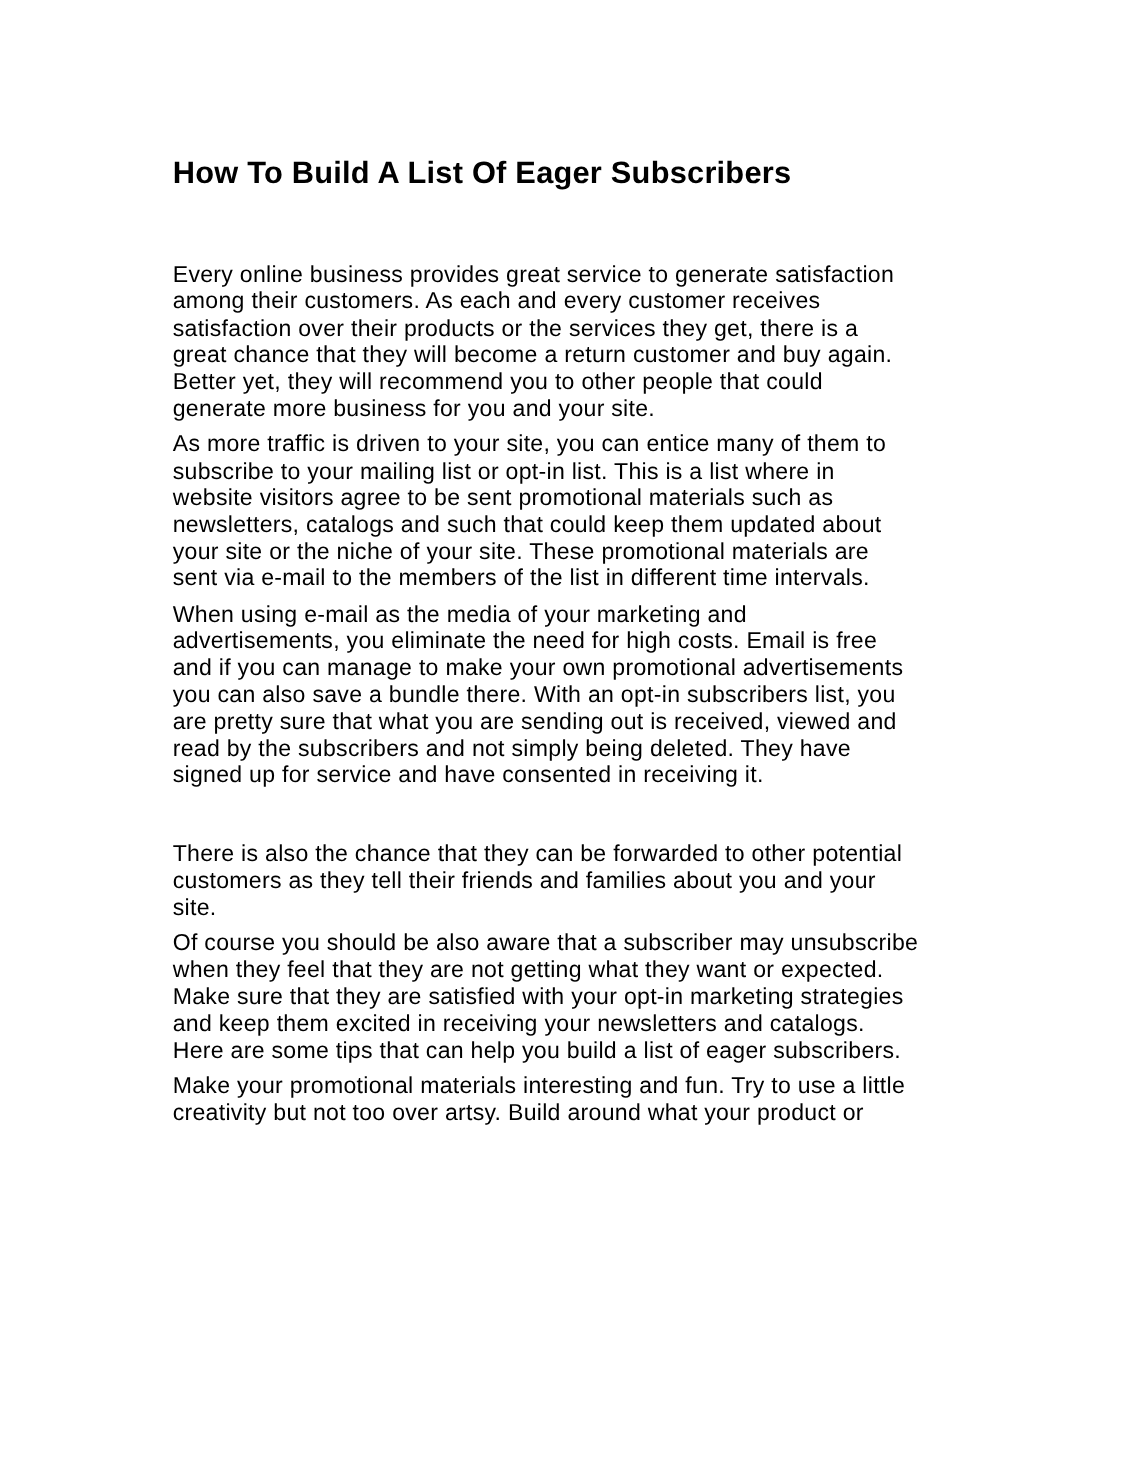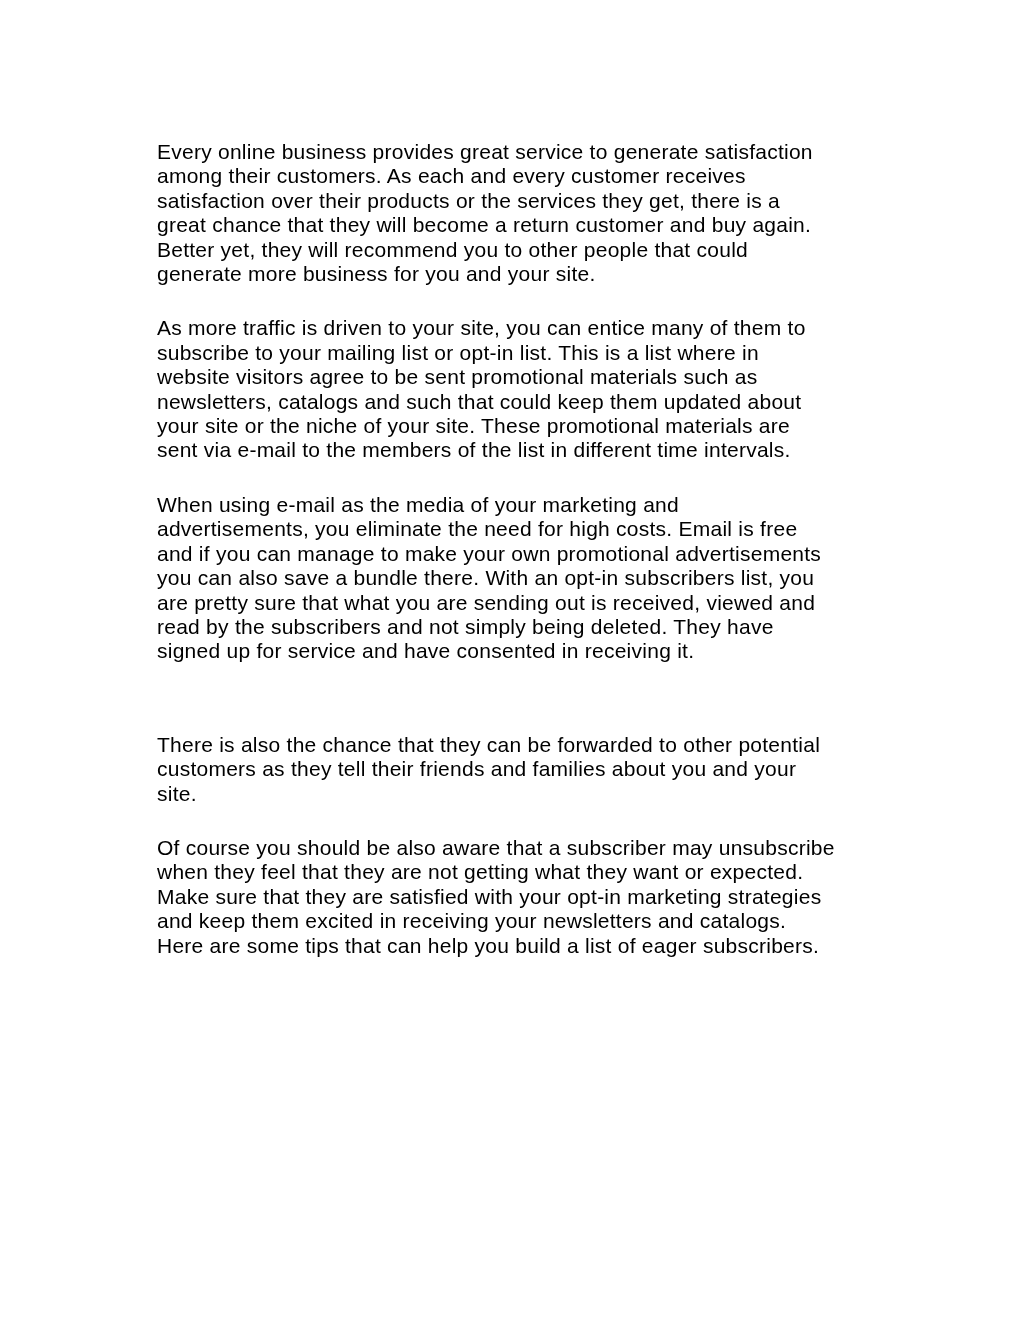--- a/index.html
+++ b/index.html
@@ -26,39 +26,40 @@
     margin: 0 0 64px 0;
     font-size: 28px;
     line-height: 34px;
     font-weight: bold;
     letter-spacing: 0.2px;
     color: #000000;
   }
   .doc-body {
     display: flex;
     flex-direction: column;
-    gap: 30px;
+    gap: 8px;
   }
   .para {
     margin: 0;
     font-size: 21px;
     line-height: 24.4px;
     letter-spacing: 0.25px;
     white-space: pre-line;
     color: #000000;
   }
   .extra-gap {
     margin-top: 39px;
   }
 </style>
 </head>
 <body>
 
 <div class="page">
   <div class="doc">
+    <h1 class="title">How To Build A List Of Eager Subscribers</h1>
     <div class="doc-body">
       <p class="para">Every online business provides great service to generate satisfaction
 among their customers. As each and every customer receives
 satisfaction over their products or the services they get, there is a
 great chance that they will become a return customer and buy again.
 Better yet, they will recommend you to other people that could
 generate more business for you and your site.</p>
       <p class="para">As more traffic is driven to your site, you can entice many of them to
 subscribe to your mailing list or opt-in list. This is a list where in
 website visitors agree to be sent promotional materials such as
@@ -73,15 +74,17 @@
 read by the subscribers and not simply being deleted. They have
 signed up for service and have consented in receiving it.</p>
       <p class="para extra-gap">There is also the chance that they can be forwarded to other potential
 customers as they tell their friends and families about you and your
 site.</p>
       <p class="para">Of course you should be also aware that a subscriber may unsubscribe
 when they feel that they are not getting what they want or expected.
 Make sure that they are satisfied with your opt-in marketing strategies
 and keep them excited in receiving your newsletters and catalogs.
 Here are some tips that can help you build a list of eager subscribers.</p>
+      <p class="para">Make your promotional materials interesting and fun. Try to use a little
+creativity but not too over artsy. Build around what your product or</p>
     </div>
   </div>
 </div>
 
 </body></html>

